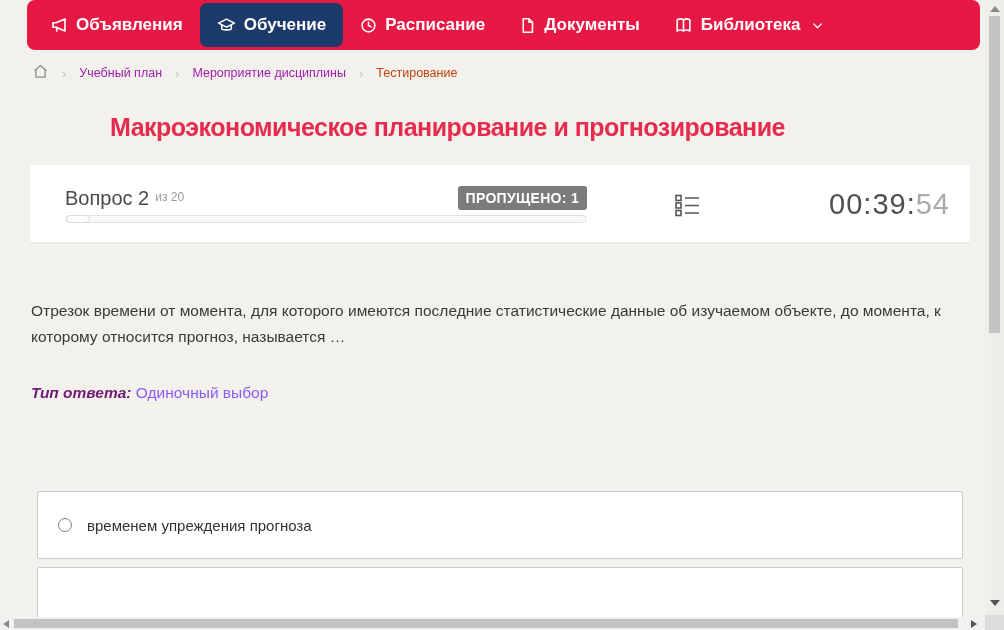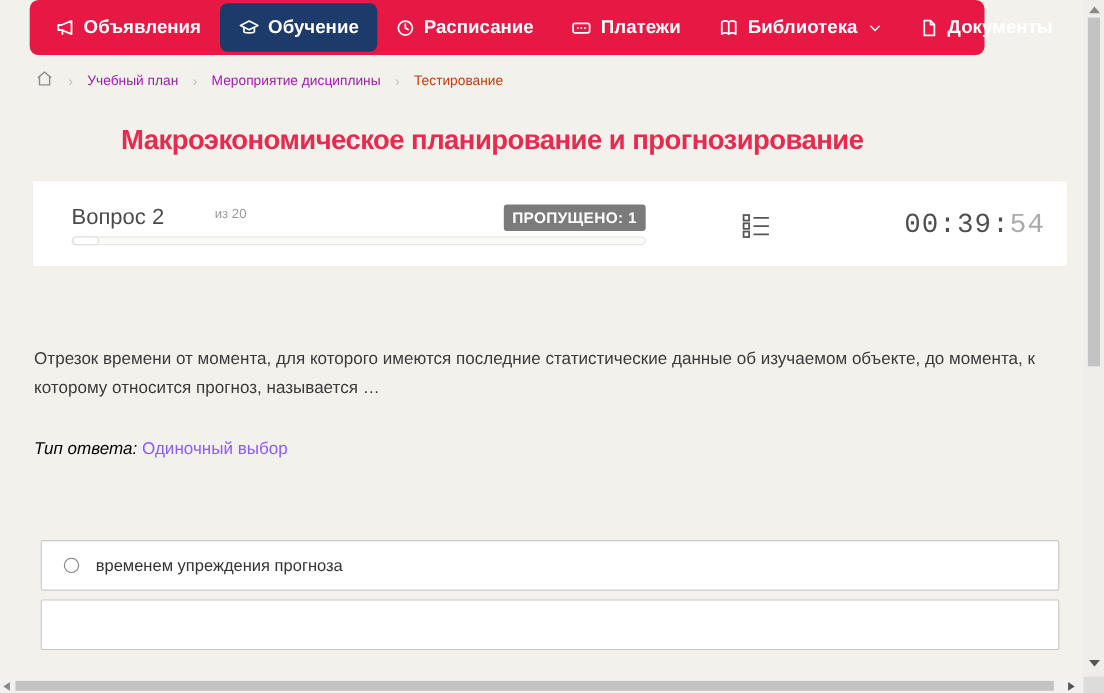--- a/index.html
+++ b/index.html
@@ -6,21 +6,21 @@
   html,body { width:1004px; height:630px; overflow:hidden; }
   body {
     position:relative;
     background:#f2f1ec;
     font-family:"Liberation Sans", sans-serif;
     color:#3c3c3c;
   }
 
   
   .navbar {
-    position:absolute; left:27px; top:0; width:868px; height:50px;
+    position:absolute; left:27px; top:0; width:953px; height:50px;
     background:#e81845; border-radius:8px;
     display:flex; align-items:center; padding:0 10px 0 6px;
   }
   .nav-item {
     display:flex; align-items:center; gap:8px;
     color:#fff; font-weight:bold; font-size:17px;
     padding:0 17px; height:44px; border-radius:7px;
     white-space:nowrap; cursor:pointer;
   }
   .nav-item.active { background:#1c3b6a;justify-content:center; }
@@ -43,57 +43,57 @@
     text-align:center; font-size:25px; font-weight:bold;
     letter-spacing:-0.5px; color:#e62b4e;
   }
 
   
   .qcard {
     position:absolute; left:30px; top:165px; width:940px; height:77px;
     background:#ffffff; box-shadow:0 1px 2px rgba(0,0,0,0.05);
   }
   .qcard-left { position:absolute; left:35px; top:22px; width:522px; }
-  .qcard-header { display:flex; align-items:flex-start; height:22px;gap:40px; }
+  .qcard-header { display:flex; align-items:center; height:22px; }
   .q-label { font-size:20px; color:#4a4a4a; }
   .q-of { font-size:12px; color:#9b9b9b; margin-left:6px; padding-bottom:2px; }
   .q-badge {
     margin-left:auto; background:#7b7b7b; color:#fff;
     font-size:14px; font-weight:bold; letter-spacing:0.3px;
     padding:4px 8px; border-radius:3px; align-self:center;
   }
   .q-progress {
     margin-top:6px; height:8px; width:522px;
     background:#fafaf8; border:1px solid #e3e2de; border-radius:4px;
     position:relative;
   }
   .q-progress-thumb {
     position:absolute; left:0; top:-1px; width:24px; height:8px;
     background:#ffffff; border:1px solid #dcdbd7; border-radius:4px;
   }
   .q-list-icon { position:absolute; left:644px; top:27px; cursor:pointer; }
   .q-timer {
     position:absolute; right:20px; top:50%; transform:translateY(-50%);
-    font-family:Liberation Mono, monospace; font-weight:200;
-    font-size:25px; color:#4f4f4f; letter-spacing:1px;
+    font-family:Liberation Sans, sans-serif; font-weight:200;
+    font-size:29px; color:#4f4f4f; letter-spacing:1px;
   }
   .q-timer .secs { color:#aaaaaa; }
 
   
   .question-block { position:absolute; left:31px; top:291px; width:925px; }
   .q-heading { font-size:15.5px; font-weight:bold; font-style:italic; color:#333; }
-  .q-text { margin-top:23px; font-size:15.5px; line-height:26px; color:#3a3a3a; }
+  .q-text { margin-top:7px; font-size:15.5px; line-height:26px; color:#3a3a3a; }
   .q-type { margin-top:34px; font-size:15.5px; }
-  .q-type .t-label { font-weight:normal; font-style:italic; color:#000000; }
+  .q-type .t-label { font-weight:bold; font-style:italic; color:#701a75; }
   .q-type .t-value { color:#8b5cf6; }
 
   
   .options { position:absolute; left:37px; top:491px; width:926px; }
   .option {
-    height:46px; background:#fff; border:1px solid #c9c9c9;
+    height:68px; background:#fff; border:1px solid #c9c9c9;
     border-radius:2px; margin-bottom:8px;
     display:flex; align-items:center; padding-left:20px;
     cursor:pointer;
   }
   .radio {
     width:14px; height:14px; border:1px solid #7e7e7e; border-radius:50%;
     background:#fff; flex:0 0 auto;
   }
   .option-label { margin-left:15px; font-size:15px; color:#333; }
 
@@ -160,51 +160,40 @@
     <span>
       <svg width="17" height="17" viewBox="0 0 24 24" fill="none" stroke="#fff" stroke-width="2.2" stroke-linecap="round">
           <circle cx="12" cy="12" r="9"></circle>
           <path d="M12 7v5l3.5 2"></path>
         </svg>
     </span>
     <span>Расписание</span>
   </div>
   <div class="nav-item">
     <span>
-      <svg width="19" height="19" viewBox="0 0 24 24" fill="none" stroke="#fff" stroke-width="2">
-          <rect x="2.5" y="6.5" width="19" height="11" rx="2.5"></rect>
-          <circle cx="8" cy="12" r="1.1" fill="#fff" stroke="none"></circle>
-          <circle cx="12" cy="12" r="1.1" fill="#fff" stroke="none"></circle>
-          <circle cx="16" cy="12" r="1.1" fill="#fff" stroke="none"></circle>
-        </svg>
-    </span>
-    <span>Платежи</span>
+      <svg width="17" height="17" viewBox="0 0 24 24" fill="none" stroke="#fff" stroke-width="2.2" stroke-linejoin="round">
+          <path d="M6 2.5h8l5 5v14H6v-19z"></path>
+          <path d="M14 2.5v5h5"></path>
+        </svg>
+    </span>
+    <span>Документы</span>
   </div>
   <div class="nav-item">
     <span>
       <svg width="19" height="19" viewBox="0 0 24 24" fill="none" stroke="#fff" stroke-width="2" stroke-linejoin="round">
           <path d="M4 5c3-2 5-2 8 0 3-2 5-2 8 0v14c-3-2-5-2-8 0-3-2-5-2-8 0V5z"></path>
           <path d="M12 5v14"></path>
         </svg>
     </span>
     <span>Библиотека</span>
     <span class="nav-caret">
       <svg width="13" height="13" viewBox="0 0 24 24" fill="none" stroke="#fff" stroke-width="2.6" stroke-linecap="round">
           <path d="M5 9l7 7 7-7"></path>
         </svg>
     </span>
-  </div>
-  <div class="nav-item">
-    <span>
-      <svg width="17" height="17" viewBox="0 0 24 24" fill="none" stroke="#fff" stroke-width="2.2" stroke-linejoin="round">
-          <path d="M6 2.5h8l5 5v14H6v-19z"></path>
-          <path d="M14 2.5v5h5"></path>
-        </svg>
-    </span>
-    <span>Документы</span>
   </div>
 </nav>
 
 <div class="breadcrumb">
   <span>
     <svg width="17" height="17" viewBox="0 0 24 24" fill="none" stroke="#8f8d89" stroke-width="1.8" stroke-linejoin="round">
         <path d="M3.5 11L12 3.5 20.5 11"></path>
         <path d="M5.5 9.5V20h13V9.5"></path>
       </svg>
   </span>

